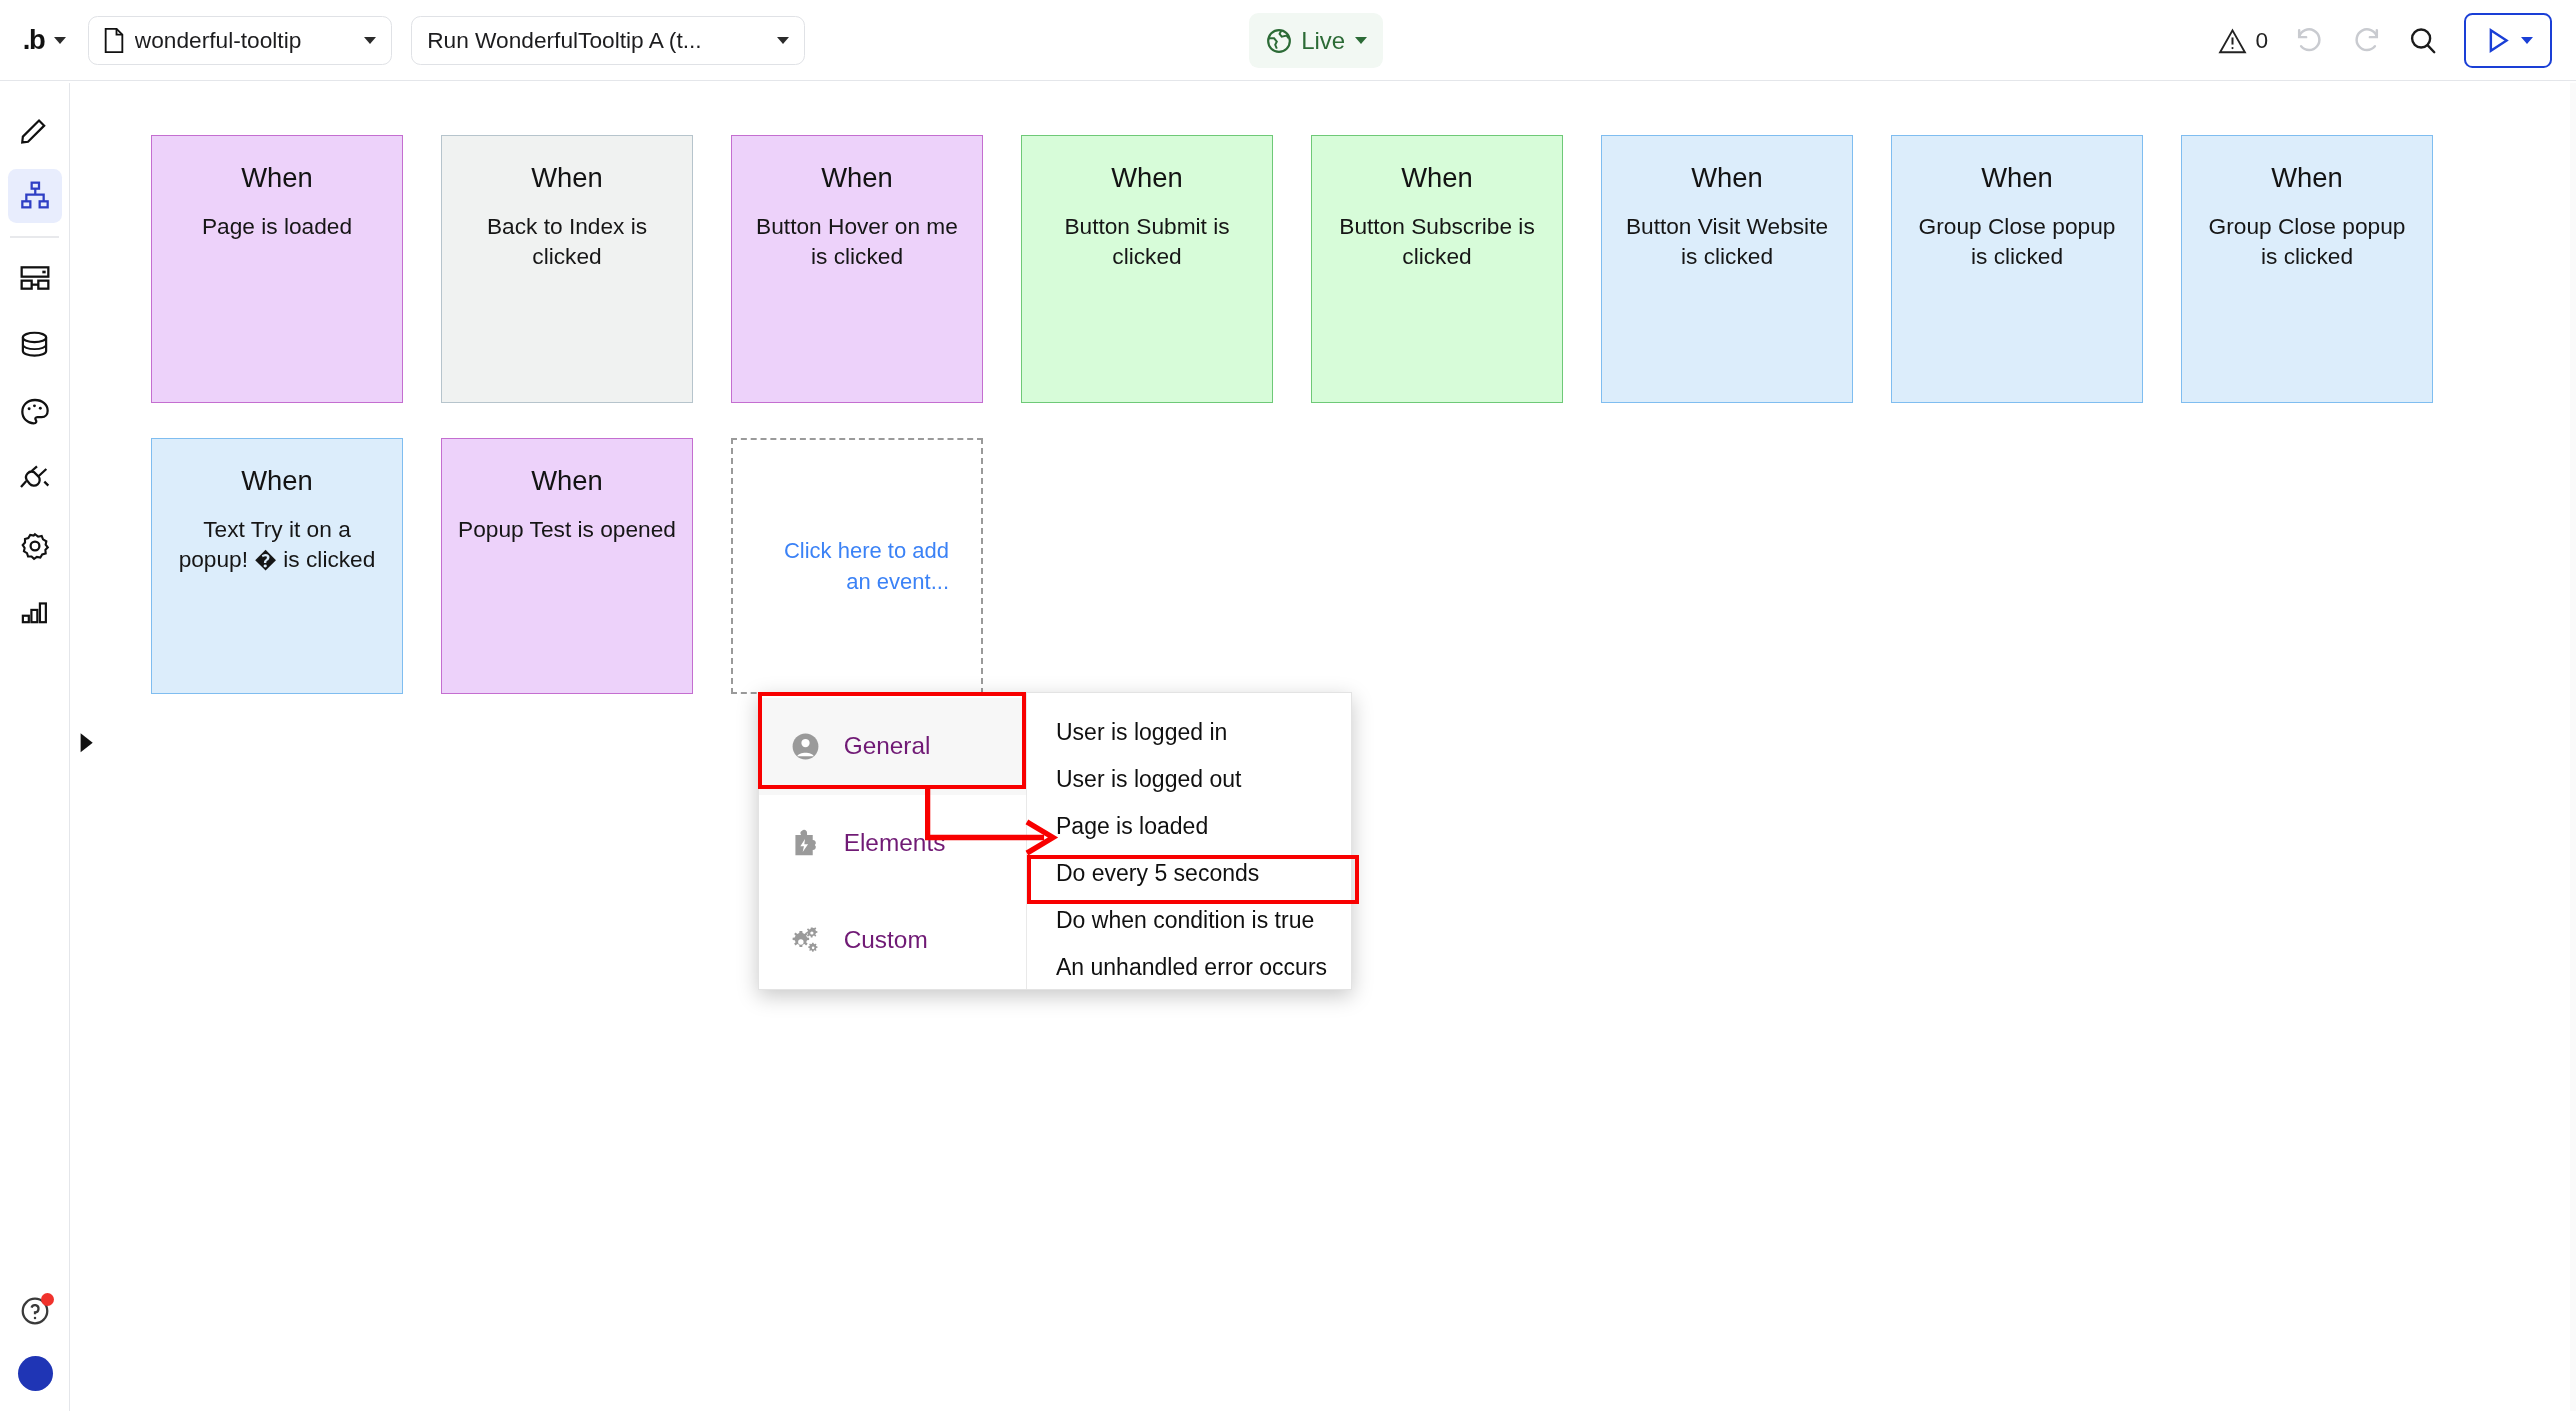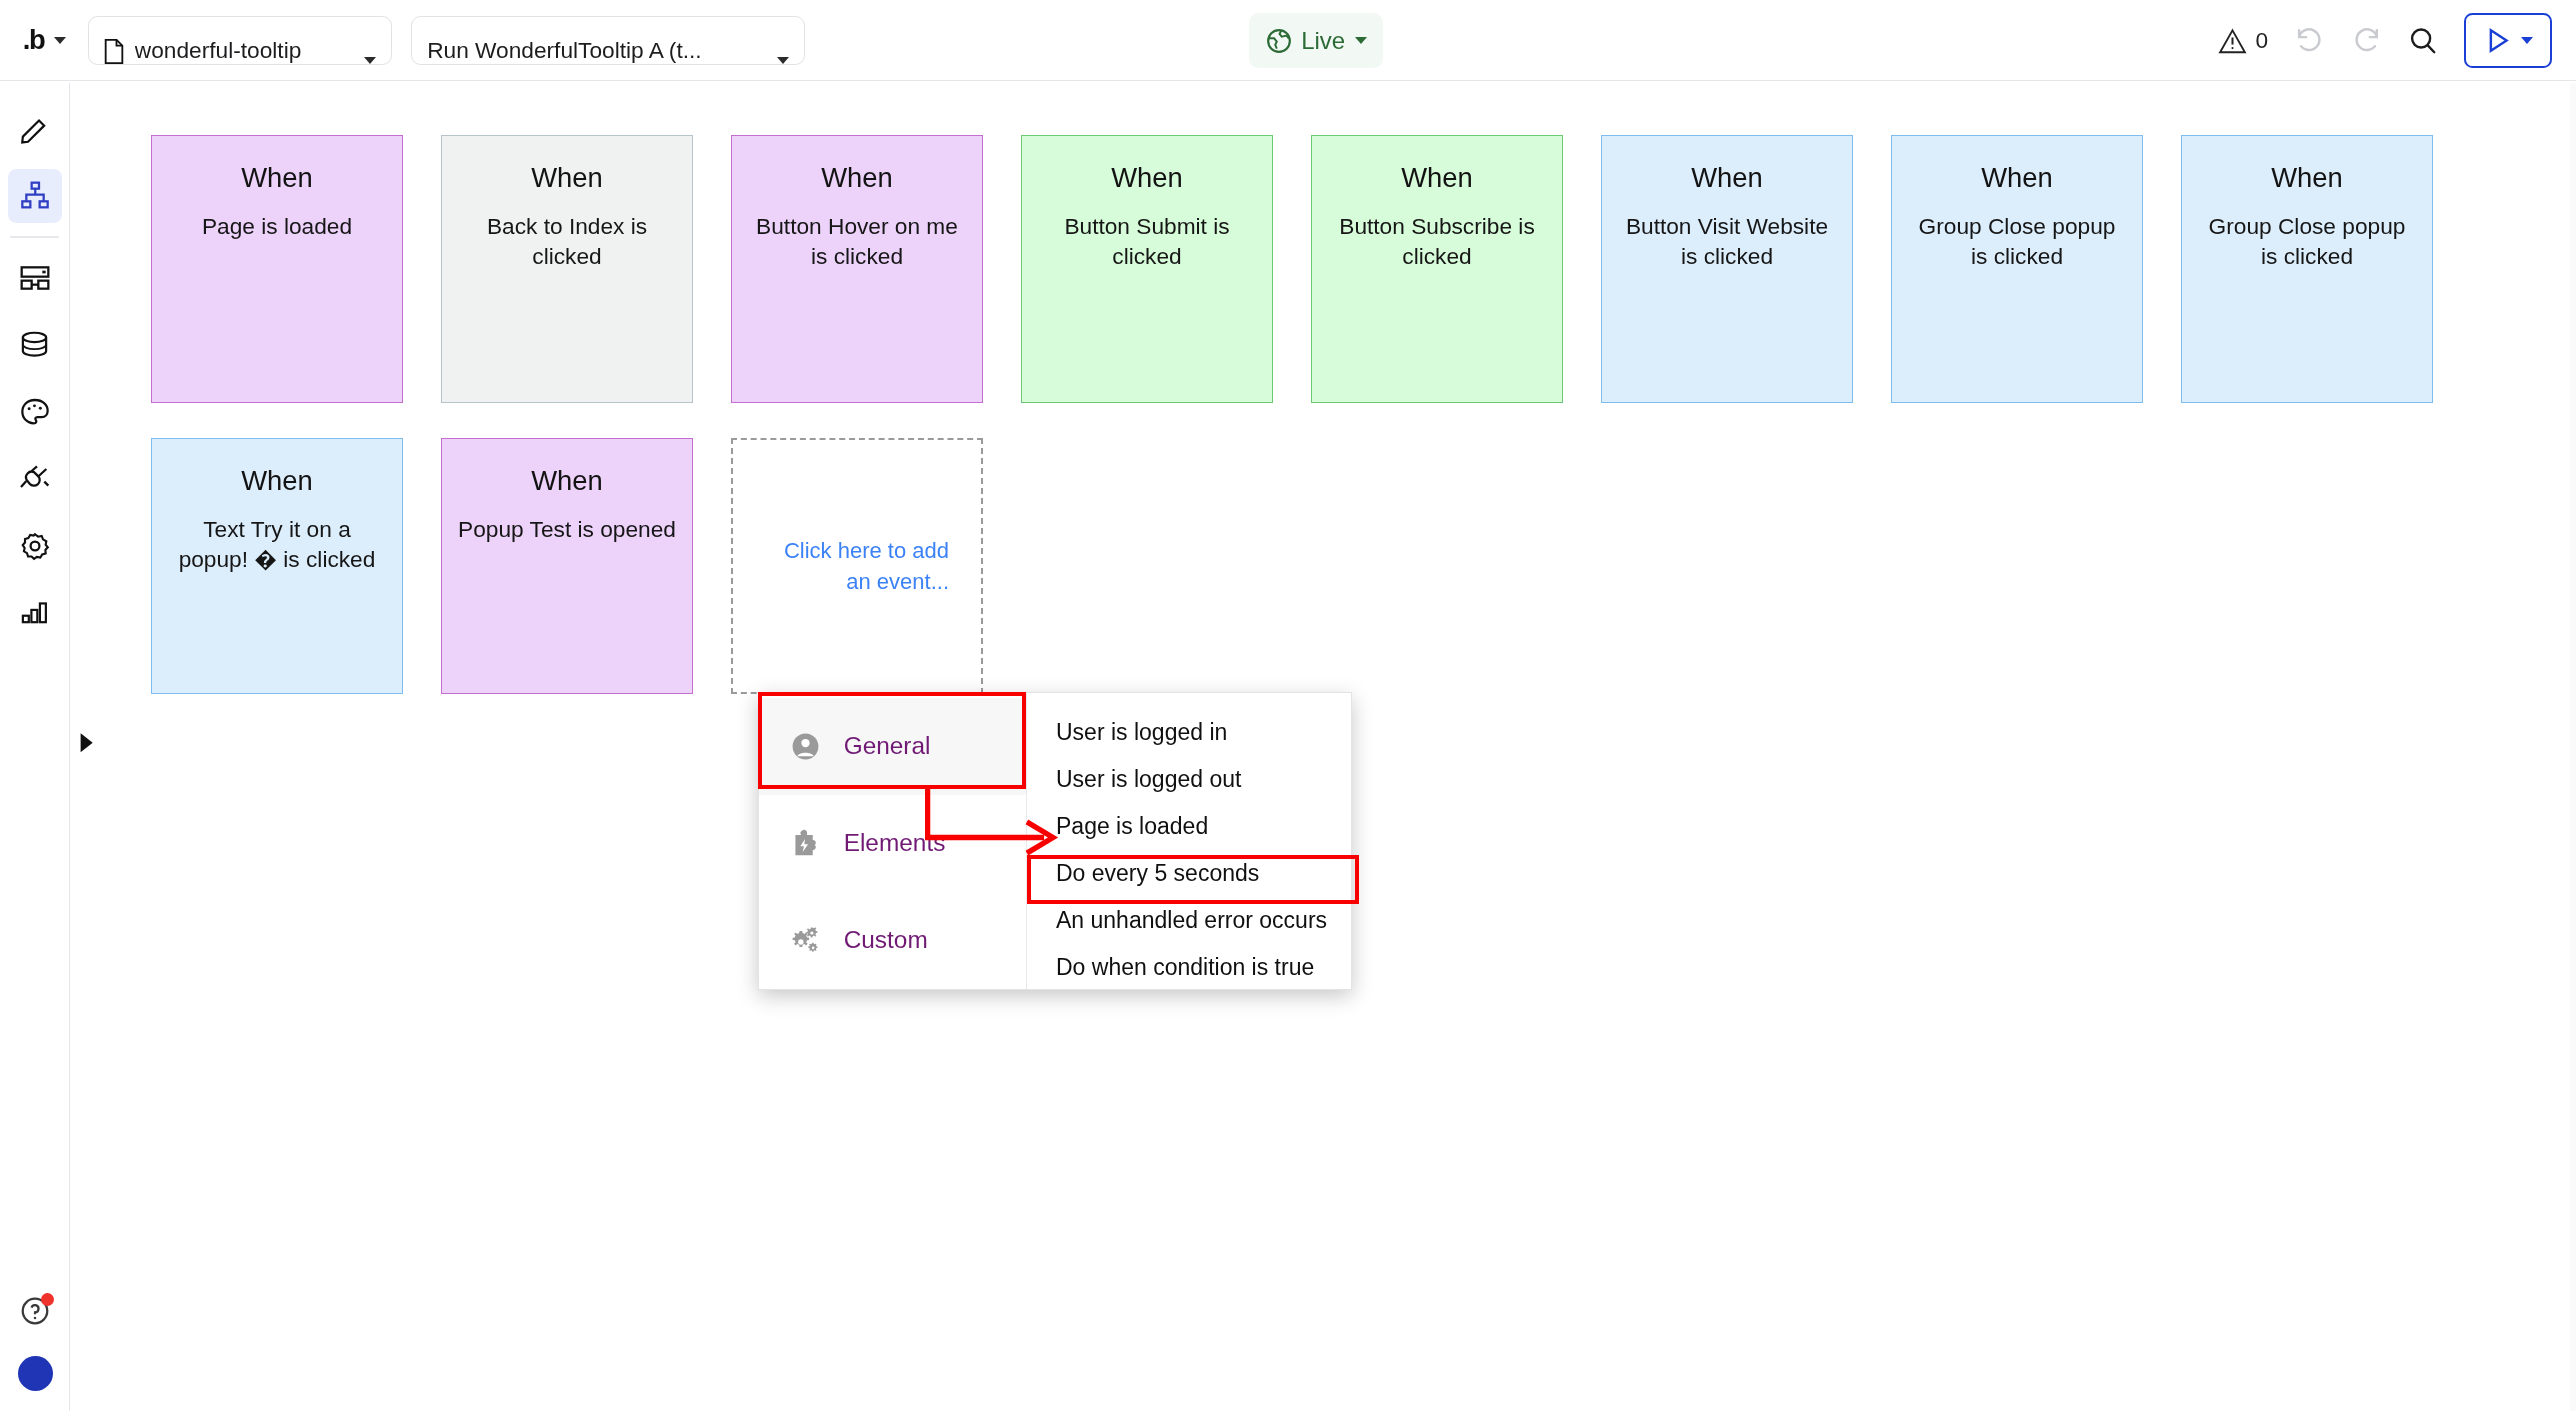--- a/index.html
+++ b/index.html
@@ -33,21 +33,21 @@
     border-left: 7.8px solid transparent;
     border-right: 7.8px solid transparent;
     border-top: 8.3px solid #2b2b2b;
   }
   .chev.sm {
     border-left-width: 6.6px; border-right-width: 6.6px; border-top-width: 7.2px;
   }
   .chev.blue { border-top-color: #1a3fd6; }
 
   .selector {
-    display: flex; align-items: flex-end;
+    display: flex; align-items: center;
     height: 49px;
     border: 1.8px solid #e0e2e6;
     border-radius: 9.5px;
     background: #fff;
     margin-left: 21.5px;
     padding: 0 14.3px 0 15.5px;
     gap: 10.7px;
     cursor: pointer;
   }
   .selector.page-sel { width: 304px; }
@@ -434,22 +434,22 @@
         </svg>
         <span class="lbl">Custom</span>
       </div>
     </div>
 
     <div class="ctx-right">
       <div class="ctx-item">User is logged in</div>
       <div class="ctx-item">User is logged out</div>
       <div class="ctx-item">Page is loaded</div>
       <div class="ctx-item">Do every 5 seconds</div>
+      <div class="ctx-item">Do when condition is true</div>
       <div class="ctx-item">An unhandled error occurs</div>
-      <div class="ctx-item">Do when condition is true</div>
     </div>
   </div>
 
   <div class="anno anno-box-general"></div>
   <div class="anno anno-box-page"></div>
   <svg class="anno anno-arrow" viewBox="0 0 250 175">
     <path d="M4 4 V90 H200" fill="none" stroke="#f80000" stroke-width="9"></path>
     <path d="M175 66 L215 90 L175 114" fill="none" stroke="#f80000" stroke-width="9" stroke-linecap="square"></path>
   </svg>
 </div>

